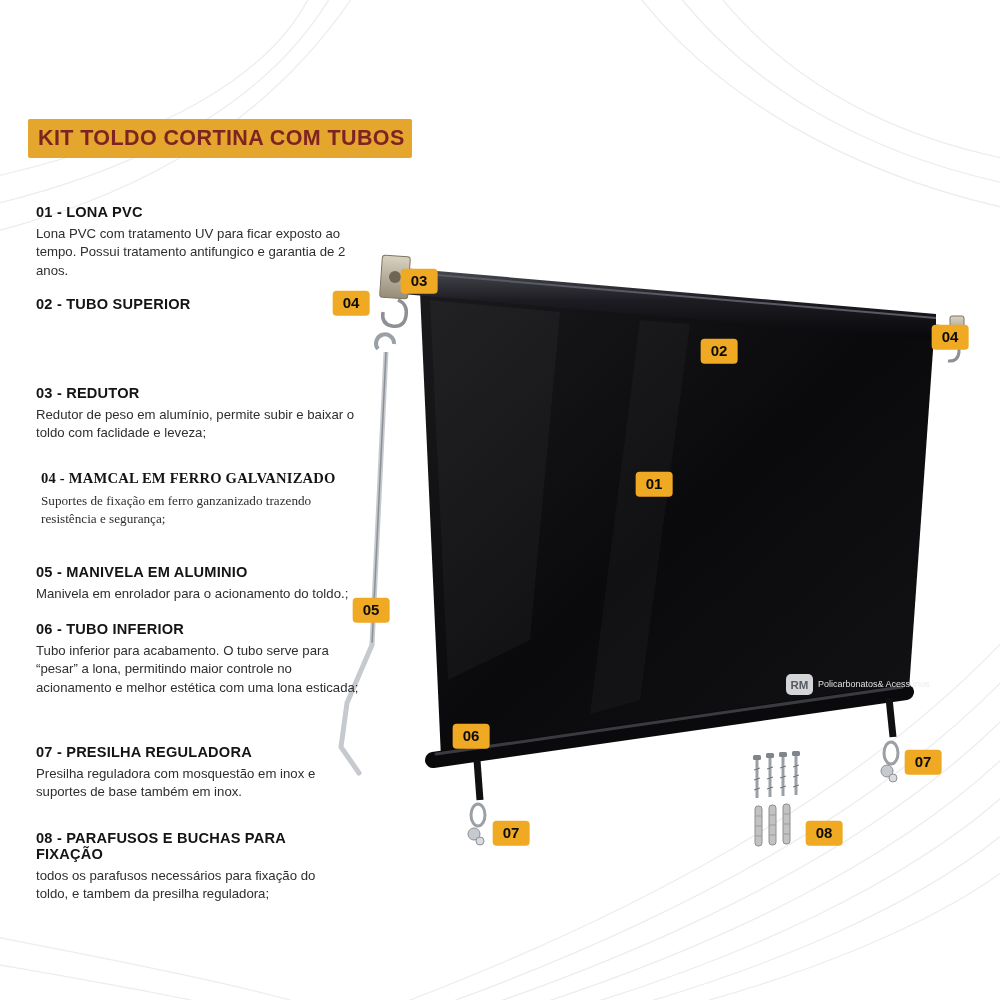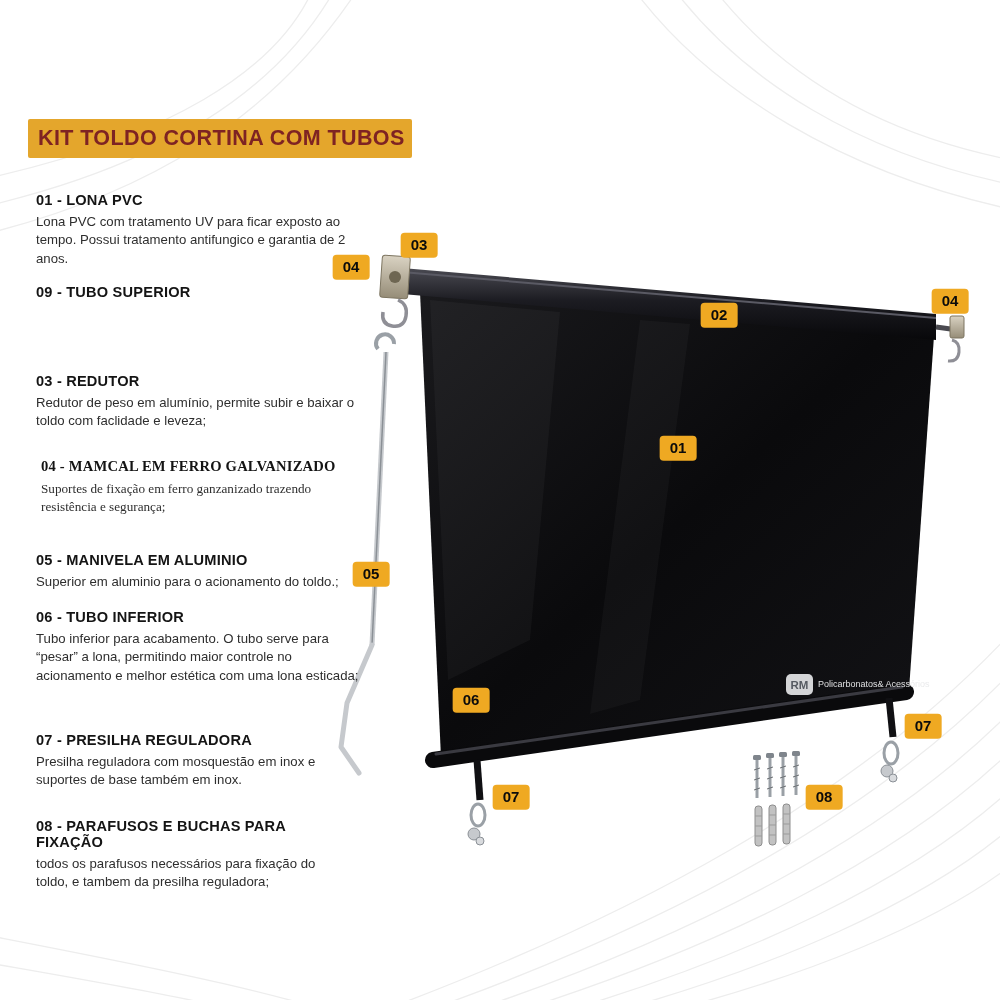--- a/index.html
+++ b/index.html
@@ -18,30 +18,30 @@
     border-radius:2px;display:flex;align-items:center;box-sizing:border-box;
     padding-left:10px;z-index:2;
   }
   .title-banner span{
     font-size:21.5px;font-weight:600;letter-spacing:.4px;
     color:var(--title-text,#7E2323);
     white-space:nowrap;
   }
 
   .item{position:absolute;left:36px;width:332px;z-index:2;}
-  .item h3{font-size:14.6px;font-weight:bold;color:#141414;margin:0 0 5px 0;letter-spacing:.2px;}
+  .item h3{font-size:14.6px;font-weight:bold;color:#141414;margin:12px 0 5px 0;letter-spacing:.2px;}
   .item p{font-size:13.2px;color:#2e2e2e;margin:0;line-height:1.4;}
   .item.item-gap h3{margin-bottom:13px;}
   .item.item-indent{padding-left:5px;width:320px;font-family:Liberation Serif, serif;}
 
   .badge{
     position:absolute;transform:translate(-50%,-50%);
     background:var(--accent-yellow,#EFA922);
     color:#0b0b0b;font-weight:bold;font-size:15px;
-    padding:4px 10px;border-radius:4px;z-index:3;line-height:1.1;
+    padding:4px 10px;border-radius:4px;z-index:3;line-height:1.1;margin-top:36px;
   }
 
   .watermark{position:absolute;left:786px;top:674px;display:flex;align-items:center;gap:5px;z-index:2;opacity:.95;}
   .wm-logo{
     width:27px;height:21px;border-radius:5px;background:#dfe0e2;
     color:#5a5f66;font-size:11.5px;font-weight:bold;
     display:flex;align-items:center;justify-content:center;
   }
   .wm-lines{display:flex;flex-direction:row;color:#e9eaeb;font-size:9px;line-height:1.2;}
 </style>
@@ -70,33 +70,33 @@
 
 <div class="title-banner">
   <span>KIT TOLDO CORTINA COM TUBOS</span>
 </div>
 
 <div class="item" style="top:192px">
   <h3>01 - LONA PVC</h3>
   <p>Lona PVC com tratamento UV para ficar exposto ao tempo. Possui tratamento antifungico e garantia de 2 anos.</p>
 </div>
 <div class="item item-gap" style="top:284px">
-  <h3>09 - TUBO SUPERIOR</h3>
+  <h3>02 - TUBO SUPERIOR</h3>
 </div>
 <div class="item" style="top:373px">
   <h3>03 - REDUTOR</h3>
   <p>Redutor de peso em alumínio, permite subir e baixar o toldo com faclidade e leveza;</p>
 </div>
 <div class="item item-indent" style="top:458px">
   <h3>04 - MAMCAL  EM FERRO GALVANIZADO</h3>
   <p>Suportes de fixação em ferro ganzanizado trazendo resistência e segurança;</p>
 </div>
 <div class="item" style="top:552px">
   <h3>05 - MANIVELA EM ALUMINIO</h3>
-  <p>Superior em aluminio para o acionamento do toldo.;</p>
+  <p>Manivela em enrolador para o acionamento do toldo.;</p>
 </div>
 <div class="item" style="top:609px">
   <h3>06 - TUBO INFERIOR</h3>
   <p>Tubo inferior para acabamento. O tubo serve para “pesar” a lona, permitindo maior controle no acionamento e melhor estética com uma lona esticada;</p>
 </div>
 <div class="item" style="top:732px">
   <h3>07 - PRESILHA REGULADORA</h3>
   <p>Presilha reguladora com mosquestão em inox e suportes de base também em inox.</p>
 </div>
 <div class="item" style="top:818px;width:300px">
@@ -214,21 +214,21 @@
         <line x1="783" y1="824" x2="790" y2="824"></line>
         <line x1="783" y1="834" x2="790" y2="834"></line>
     </g>
   </g>
 </svg>
 
 <div class="badge" style="left:419px;top:245px">03</div>
 <div class="badge" style="left:351px;top:267px">04</div>
 <div class="badge" style="left:719px;top:315px">02</div>
 <div class="badge" style="left:950px;top:301px">04</div>
-<div class="badge" style="left:678px;top:448px">01</div>
+<div class="badge" style="left:654px;top:448px">01</div>
 <div class="badge" style="left:371px;top:574px">05</div>
 <div class="badge" style="left:471px;top:700px">06</div>
 <div class="badge" style="left:923px;top:726px">07</div>
 <div class="badge" style="left:511px;top:797px">07</div>
 <div class="badge" style="left:824px;top:797px">08</div>
 
 <div class="watermark">
   <span class="wm-logo">RM</span>
   <span class="wm-lines">
     <span>Policarbonatos</span>

